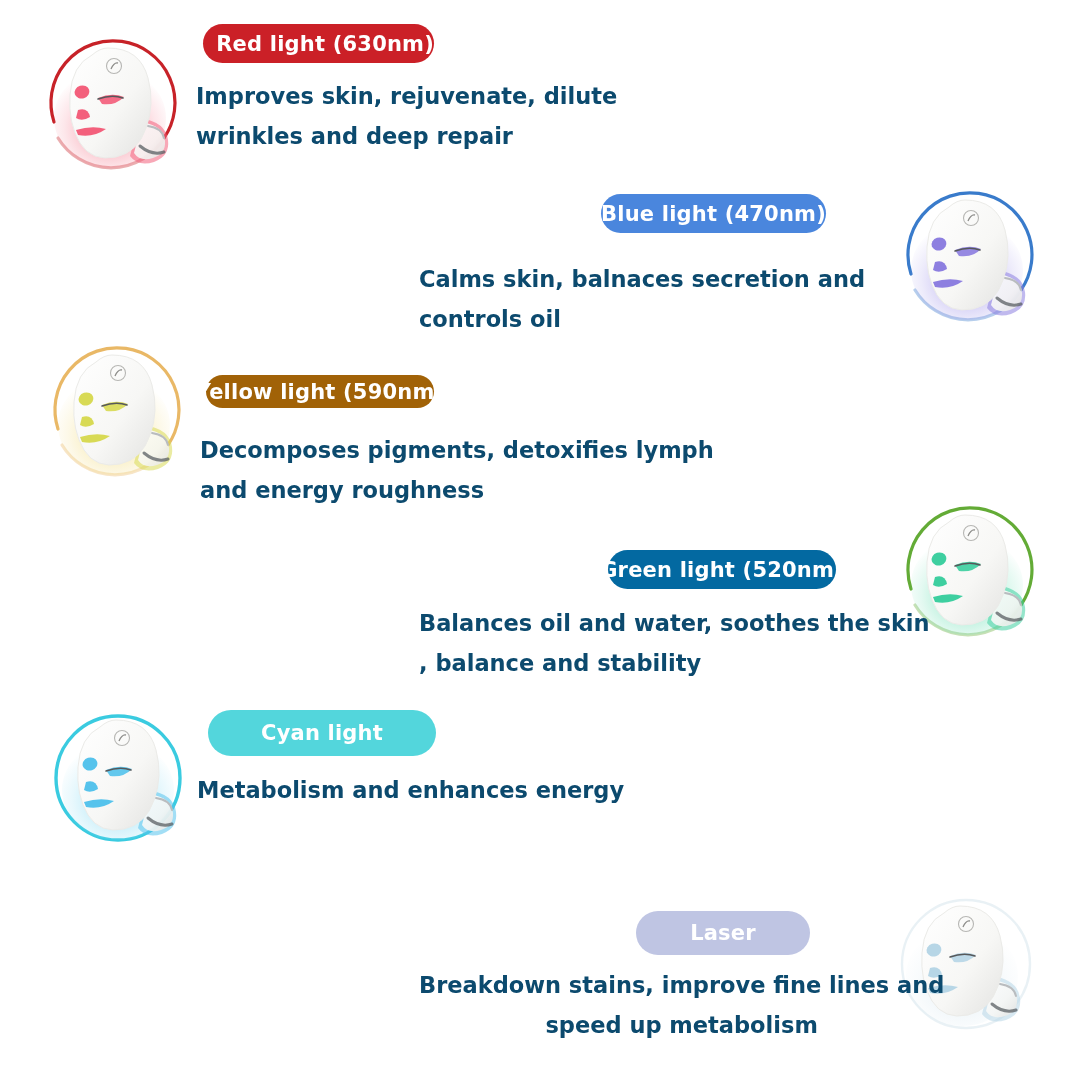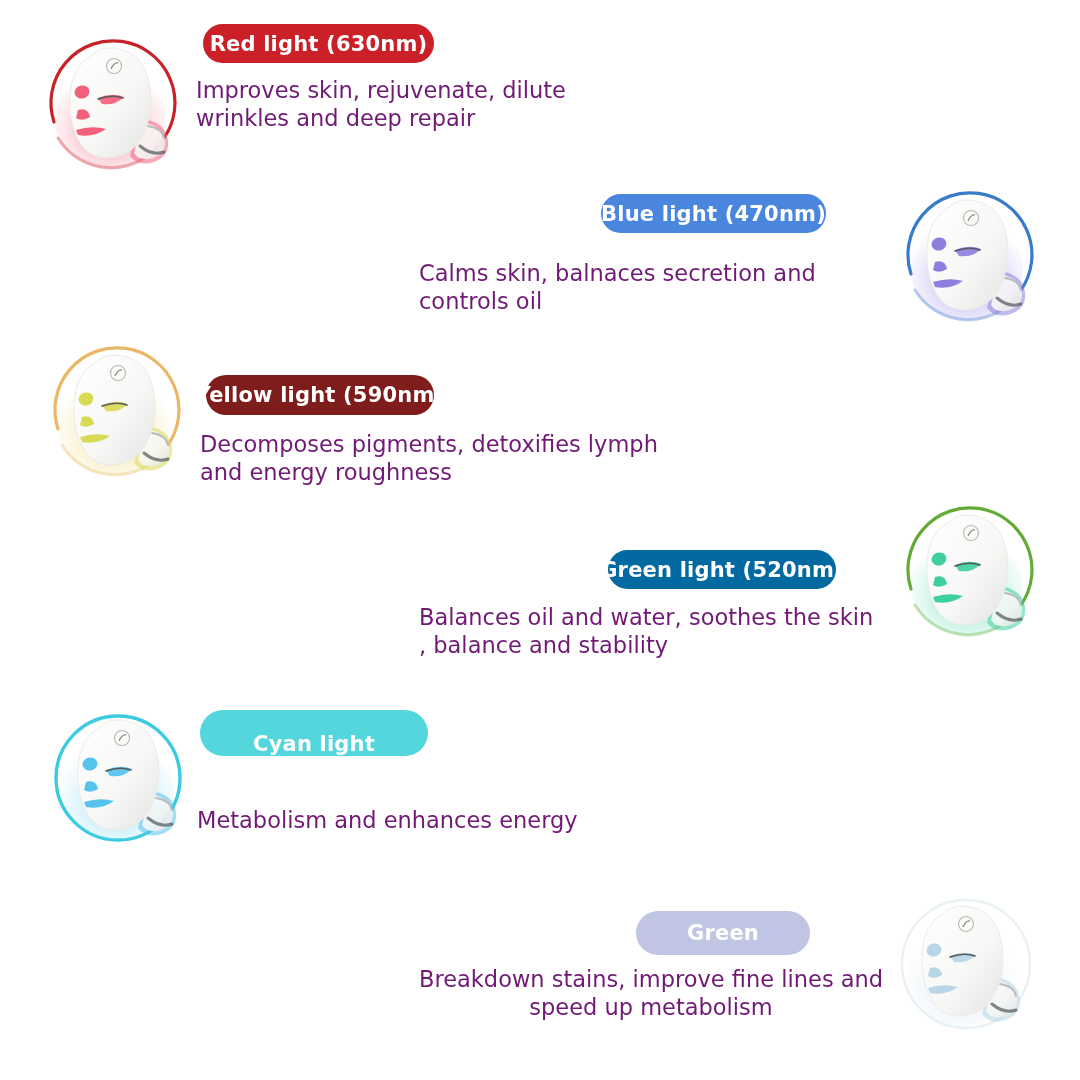--- a/index.html
+++ b/index.html
@@ -40,26 +40,26 @@
     font-weight: 700;
     font-size: 21px;
     letter-spacing: 0.2px;
     white-space: nowrap;
     font-family: "DejaVu Sans", sans-serif;
   }
 
   
   .desc {
     position: absolute;
-    color: #701a75;
+    color: #0c4a6e;
     font-size: 22.5px;
-    line-height: 28px;
+    line-height: 40px;
     font-family: "DejaVu Sans", sans-serif;
     white-space: pre-line;
-    font-weight: 400;
+    font-weight: 700;
   }
 </style>
 </head>
 <body style="background: rgb(255, 255, 255);">
 
 <div id="stage">
     <div class="photo" style="left:36px; top:26px;">
       <svg viewBox="0 0 160 160" xmlns="http://www.w3.org/2000/svg">
         <defs>
           <radialGradient id="g-red" cx="50%" cy="60%" r="58%">
@@ -95,21 +95,21 @@
           <path d="M62 73 q14 -5 25 -1" fill="none" stroke="#56585a" stroke-width="1.6" stroke-linecap="round"></path>
         </g>
         <g>
           <path d="M42 84 q10 -3 12 7 q-8 5 -14 1 z" fill="#F3607C"></path>
         </g>
         <g>
           <path d="M40 104 q16 -5 30 -1 q-13 9 -28 6 z" fill="#F3607C"></path>
         </g>
       </svg>
     </div>
-    <div class="badge" style="left:203px; top:24px; width:231px; height:39px; background:#CB2027;">
+    <div class="badge" style="left:203px; top:24px; width:231px; height:39px; background:#CB2027;justify-content:flex-end;">
       <span>Red light (630nm)</span>
     </div>
     <div class="desc" style="left:196px; top:76px;">Improves skin, rejuvenate, dilute
 wrinkles and deep repair</div>
     <div class="photo" style="left:893px; top:178px;">
       <svg viewBox="0 0 160 160" xmlns="http://www.w3.org/2000/svg">
         <defs>
           <radialGradient id="g-blue" cx="50%" cy="60%" r="58%">
             <stop offset="0%" stop-color="#9B8FE8" stop-opacity="0.75"></stop>
             <stop offset="70%" stop-color="#9B8FE8" stop-opacity="0.18"></stop>
@@ -191,21 +191,21 @@
           <path d="M62 73 q14 -5 25 -1" fill="none" stroke="#56585a" stroke-width="1.6" stroke-linecap="round"></path>
         </g>
         <g>
           <path d="M42 84 q10 -3 12 7 q-8 5 -14 1 z" fill="#D8DA55"></path>
         </g>
         <g>
           <path d="M40 104 q16 -5 30 -1 q-13 9 -28 6 z" fill="#D8DA55"></path>
         </g>
       </svg>
     </div>
-    <div class="badge" style="left:206px; top:375px; width:228px; height:40px; background:#7f1d1d;">
+    <div class="badge" style="left:206px; top:375px; width:228px; height:33px; background:#a16207;">
       <span>Yellow light (590nm)</span>
     </div>
     <div class="desc" style="left:200px; top:430px;">Decomposes pigments, detoxifies lymph
 and energy roughness</div>
     <div class="photo" style="left:893px; top:493px;">
       <svg viewBox="0 0 160 160" xmlns="http://www.w3.org/2000/svg">
         <defs>
           <radialGradient id="g-green" cx="50%" cy="60%" r="58%">
             <stop offset="0%" stop-color="#63DDB0" stop-opacity="0.75"></stop>
             <stop offset="70%" stop-color="#63DDB0" stop-opacity="0.18"></stop>
@@ -286,24 +286,24 @@
           <path d="M62 73 q14 -5 25 -1" fill="none" stroke="#56585a" stroke-width="1.6" stroke-linecap="round"></path>
         </g>
         <g>
           <path d="M42 84 q10 -3 12 7 q-8 5 -14 1 z" fill="#56C3EC"></path>
         </g>
         <g>
           <path d="M40 104 q16 -5 30 -1 q-13 9 -28 6 z" fill="#56C3EC"></path>
         </g>
       </svg>
     </div>
-    <div class="badge" style="left:200px; top:710px; width:228px; height:46px; background:#53D6DC;align-items:flex-end;">
+    <div class="badge" style="left:208px; top:710px; width:228px; height:46px; background:#53D6DC;">
       <span>Cyan light</span>
     </div>
-    <div class="desc" style="left:197px; top:770px;margin-top:36px;">Metabolism and enhances energy</div>
+    <div class="desc" style="left:197px; top:770px;">Metabolism and enhances energy</div>
     <div class="photo" style="left:888px; top:884px;">
       <svg viewBox="0 0 160 160" xmlns="http://www.w3.org/2000/svg">
         <defs>
           <radialGradient id="g-laser" cx="50%" cy="60%" r="58%">
             <stop offset="0%" stop-color="#DCEAF2" stop-opacity="0.75"></stop>
             <stop offset="70%" stop-color="#DCEAF2" stop-opacity="0.18"></stop>
             <stop offset="100%" stop-color="#DCEAF2" stop-opacity="0"></stop>
           </radialGradient>
           <linearGradient id="sh-laser" x1="0" y1="0" x2="1" y2="1">
             <stop offset="0%" stop-color="#ffffff"></stop>
@@ -333,17 +333,17 @@
         </g>
         <g>
           <path d="M42 84 q10 -3 12 7 q-8 5 -14 1 z" fill="#B7D6E6"></path>
         </g>
         <g>
           <path d="M40 104 q16 -5 30 -1 q-13 9 -28 6 z" fill="#B7D6E6"></path>
         </g>
       </svg>
     </div>
     <div class="badge" style="left:636px; top:911px; width:174px; height:44px; background:#BFC5E3;">
-      <span>Green</span>
+      <span>Laser</span>
     </div>
     <div class="desc" style="left:419px; top:965px;text-align:center;">Breakdown stains, improve fine lines and
 speed up metabolism</div>
   </div>
 
 </body></html>

